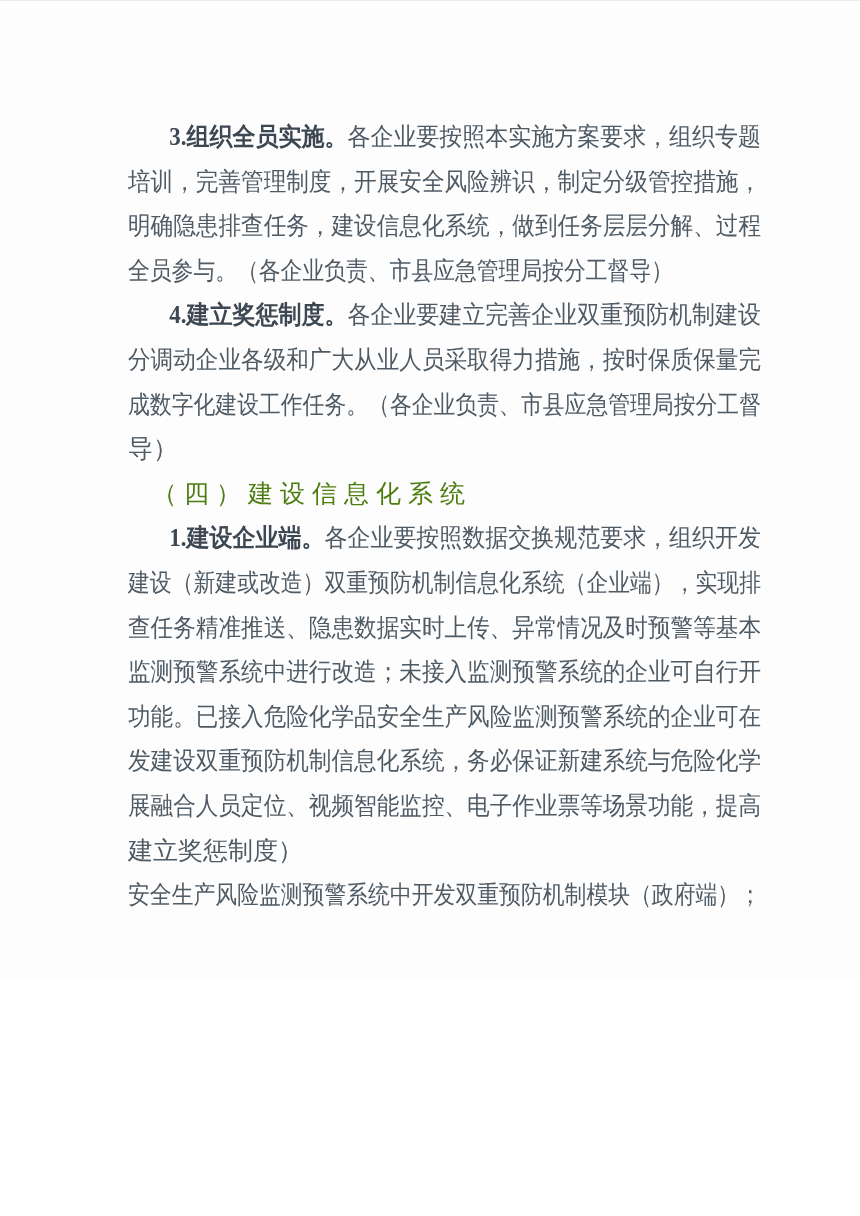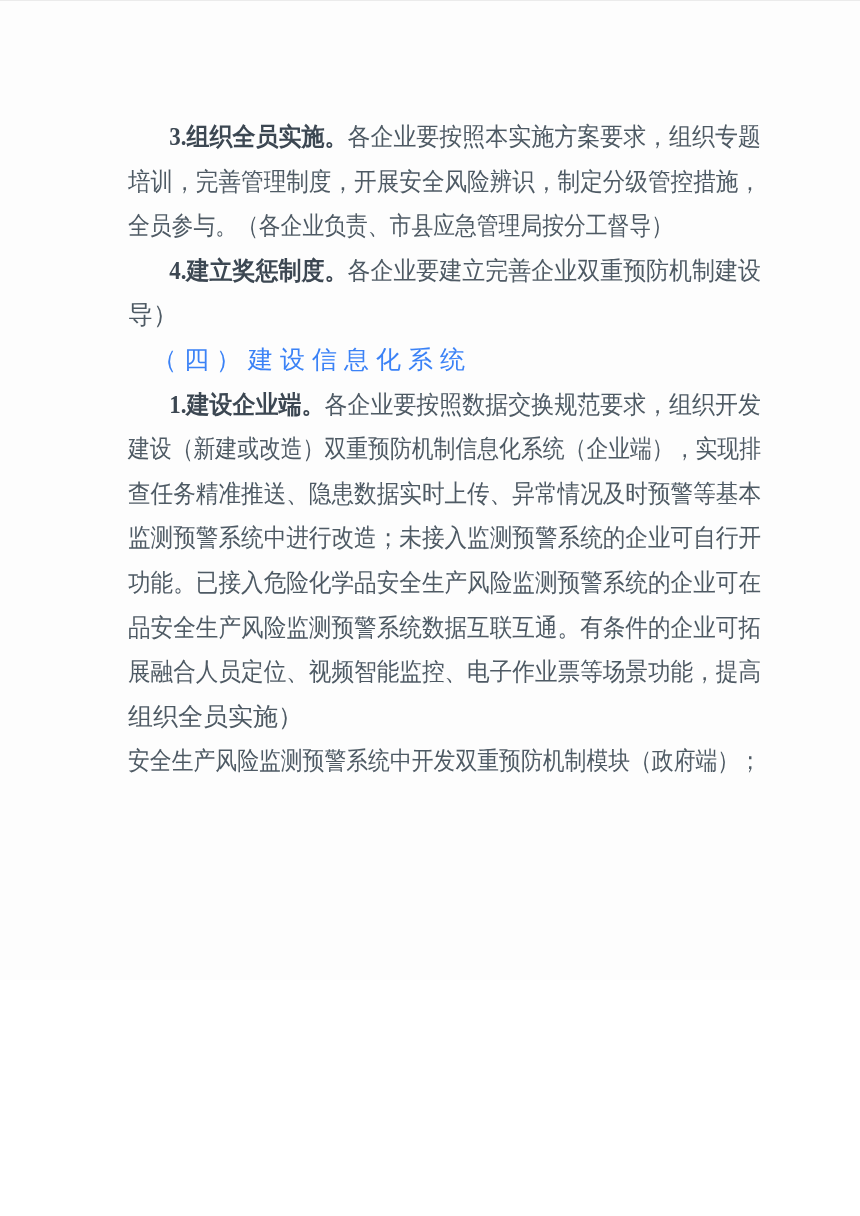--- a/index.html
+++ b/index.html
@@ -44,21 +44,21 @@
   }
   .ind {
     display: inline-block;
     width: 45px;
     height: 1px;
   }
   b.lead {
     font-weight: bold;
     color: #3c4752;
   }
-  .heading { color: #3b82f6; }
+  .heading { color: #4d7c0f; }
   .heading .hl {
     display: inline-block;
     margin-left: 24px;
     letter-spacing: 7px;
   }
   .pagenum {
     position: absolute;
     left: 697px;
     top: 1122px;
     font-size: 20px;
@@ -69,34 +69,37 @@
   }
 </style>
 </head>
 <body>
 
 <div class="page">
   <div class="textblock">
 
     <div class="line j"><span class="fl" style="transform: scaleX(0.919056);"><span class="ind"></span><b class="lead">3.组织全员实施。</b><span>各企业要按照本实施方案要求，组织专题</span></span></div>
     <div class="line j"><span class="fl" style="transform: scaleX(0.904286);"><span>培训，完善管理制度，开展安全风险辨识，制定分级管控措施，</span></span></div>
+    <div class="line j"><span class="fl" style="transform: scaleX(0.904286);"><span>明确隐患排查任务，建设信息化系统，做到任务层层分解、过程</span></span></div>
     <div class="line j w545"><span class="fl" style="transform: scaleX(0.872);"><span>全员参与。（各企业负责、市县应急管理局按分工督导）</span></span></div>
 
     <div class="line j"><span class="fl" style="transform: scaleX(0.919056);"><span class="ind"></span><b class="lead">4.建立奖惩制度。</b><span>各企业要建立完善企业双重预防机制建设</span></span></div>
+    <div class="line j"><span class="fl" style="transform: scaleX(0.904286);"><span>分调动企业各级和广大从业人员采取得力措施，按时保质保量完</span></span></div>
+    <div class="line j"><span class="fl" style="transform: scaleX(0.873103);"><span>成数字化建设工作任务。（各企业负责、市县应急管理局按分工督</span></span></div>
     <div class="line"><span class="fl"><span>导）</span></span></div>
 
     <div class="line heading"><span class="hl">（四）建设信息化系统</span></div>
 
     <div class="line j"><span class="fl" style="transform: scaleX(0.919056);"><span class="ind"></span><b class="lead">1.建设企业端。</b><span>各企业要按照数据交换规范要求，组织开发</span></span></div>
     <div class="line j"><span class="fl" style="transform: scaleX(0.873103);"><span>建设（新建或改造）双重预防机制信息化系统（企业端），实现排</span></span></div>
     <div class="line j"><span class="fl" style="transform: scaleX(0.904286);"><span>查任务精准推送、隐患数据实时上传、异常情况及时预警等基本</span></span></div>
     <div class="line j"><span class="fl" style="transform: scaleX(0.904286);"><span>监测预警系统中进行改造；未接入监测预警系统的企业可自行开</span></span></div>
     <div class="line j"><span class="fl" style="transform: scaleX(0.904286);"><span>功能。已接入危险化学品安全生产风险监测预警系统的企业可在</span></span></div>
-    <div class="line j"><span class="fl" style="transform: scaleX(0.904286);"><span>品安全生产风险监测预警系统数据互联互通。有条件的企业可拓</span></span></div>
+    <div class="line j"><span class="fl" style="transform: scaleX(0.904286);"><span>发建设双重预防机制信息化系统，务必保证新建系统与危险化学</span></span></div>
     <div class="line j"><span class="fl" style="transform: scaleX(0.904286);"><span>展融合人员定位、视频智能监控、电子作业票等场景功能，提高</span></span></div>
-    <div class="line"><span class="fl"><span>组织全员实施）</span></span></div>
+    <div class="line"><span class="fl"><span>建立奖惩制度）</span></span></div>
 
     <div class="line j"><span class="fl" style="transform: scaleX(0.873103);"><span>安全生产风险监测预警系统中开发双重预防机制模块（政府端）；</span></span></div>
 
   </div>
 
   <div class="pagenum">- 5 -</div>
 </div>
 
 </body></html>

